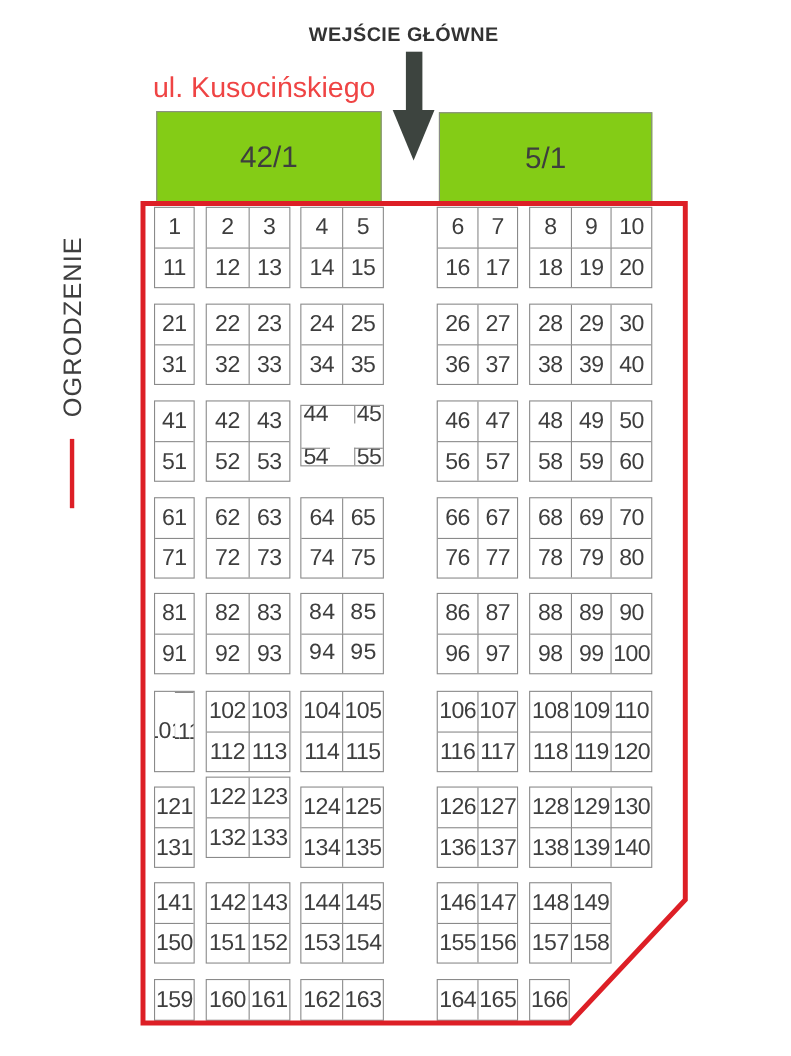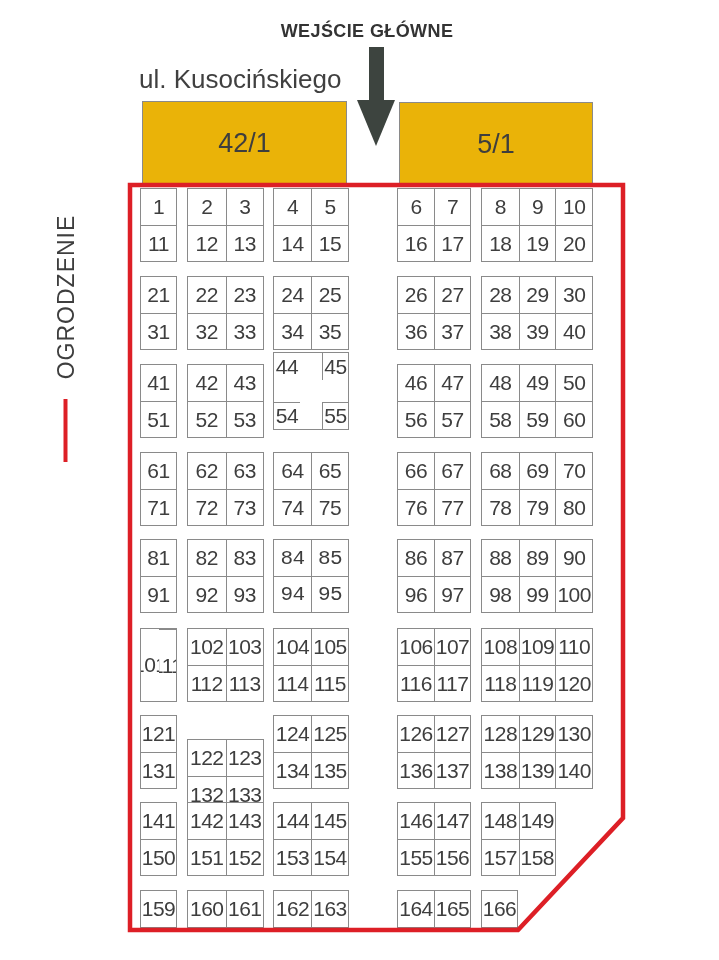--- a/index.html
+++ b/index.html
@@ -12,24 +12,24 @@
   body{font-family:"Liberation Sans", sans-serif;color:var(--text-dark);}
   #canvas{
     position:relative;width:719px;height:960px;background:#ffffff;overflow:hidden;
   }
   
   .entrance-title{
     position:absolute;left:247px;top:21px;width:240px;text-align:center;
     font-size:18px;font-weight:bold;letter-spacing:.4px;color:#333333;white-space:nowrap;
   }
   .street-label{
-    position:absolute;left:139px;top:64px;font-size:26px;color:#404040;white-space:nowrap;
+    position:absolute;left:139px;top:64px;font-size:26px;color:#ef4444;white-space:nowrap;
   }
   .parcel-box{
-    position:absolute;border:1px solid var(--cell-border);background:#eab308;
+    position:absolute;border:1px solid var(--cell-border);background:#84cc16;
     display:flex;align-items:center;justify-content:center;
     font-size:27px;color:#3e3e3e;box-sizing:border-box;
   }
   #parcel-left{left:142px;top:101px;width:205px;height:85px;}
   #parcel-right{left:399px;top:102px;width:194px;height:84px;}
   
   .arrow-shaft{
     position:absolute;left:369px;top:47px;width:15px;height:54px;
     background:var(--arrow-color);
   }
@@ -144,21 +144,21 @@
       <div class="block" style="left: 140px; top: 364px; width: 37px; height: 74px; grid-template-columns: repeat(1, 1fr);">
         <div class="cell">41</div>
         <div class="cell bt">51</div>
       </div>
       <div class="block" style="left: 187px; top: 364px; width: 77px; height: 74px; grid-template-columns: repeat(2, 1fr);">
         <div class="cell">42</div>
         <div class="cell bl">43</div>
         <div class="cell bt">52</div>
         <div class="cell bl bt">53</div>
       </div>
-      <div class="block" style="left: 273px; top: 352px; width: 76px; height: 78px; grid-template-columns: repeat(2, 1fr); gap: 22px;">
+      <div class="block" style="left: 273px; top: 368px; width: 76px; height: 56px; grid-template-columns: repeat(2, 1fr); gap: 22px;">
         <div class="cell">44</div>
         <div class="cell bl">45</div>
         <div class="cell bt">54</div>
         <div class="cell bl bt">55</div>
       </div>
       <div class="block" style="left: 397px; top: 364px; width: 74px; height: 74px; grid-template-columns: repeat(2, 1fr);">
         <div class="cell">46</div>
         <div class="cell bl">47</div>
         <div class="cell bt">56</div>
         <div class="cell bl bt">57</div>
@@ -258,21 +258,21 @@
         <div class="cell bl">109</div>
         <div class="cell bl">110</div>
         <div class="cell bt">118</div>
         <div class="cell bl bt">119</div>
         <div class="cell bl bt">120</div>
       </div>
       <div class="block" style="left: 140px; top: 715px; width: 37px; height: 74px; grid-template-columns: repeat(1, 1fr);">
         <div class="cell">121</div>
         <div class="cell bt">131</div>
       </div>
-      <div class="block" style="left: 187px; top: 739px; width: 77px; height: 74px; grid-template-columns: repeat(2, 1fr);">
+      <div class="block" style="left: 187px; top: 706px; width: 77px; height: 74px; grid-template-columns: repeat(2, 1fr);">
         <div class="cell">122</div>
         <div class="cell bl">123</div>
         <div class="cell bt">132</div>
         <div class="cell bl bt">133</div>
       </div>
       <div class="block" style="left: 273px; top: 715px; width: 76px; height: 74px; grid-template-columns: repeat(2, 1fr);">
         <div class="cell">124</div>
         <div class="cell bl">125</div>
         <div class="cell bt">134</div>
         <div class="cell bl bt">135</div>

